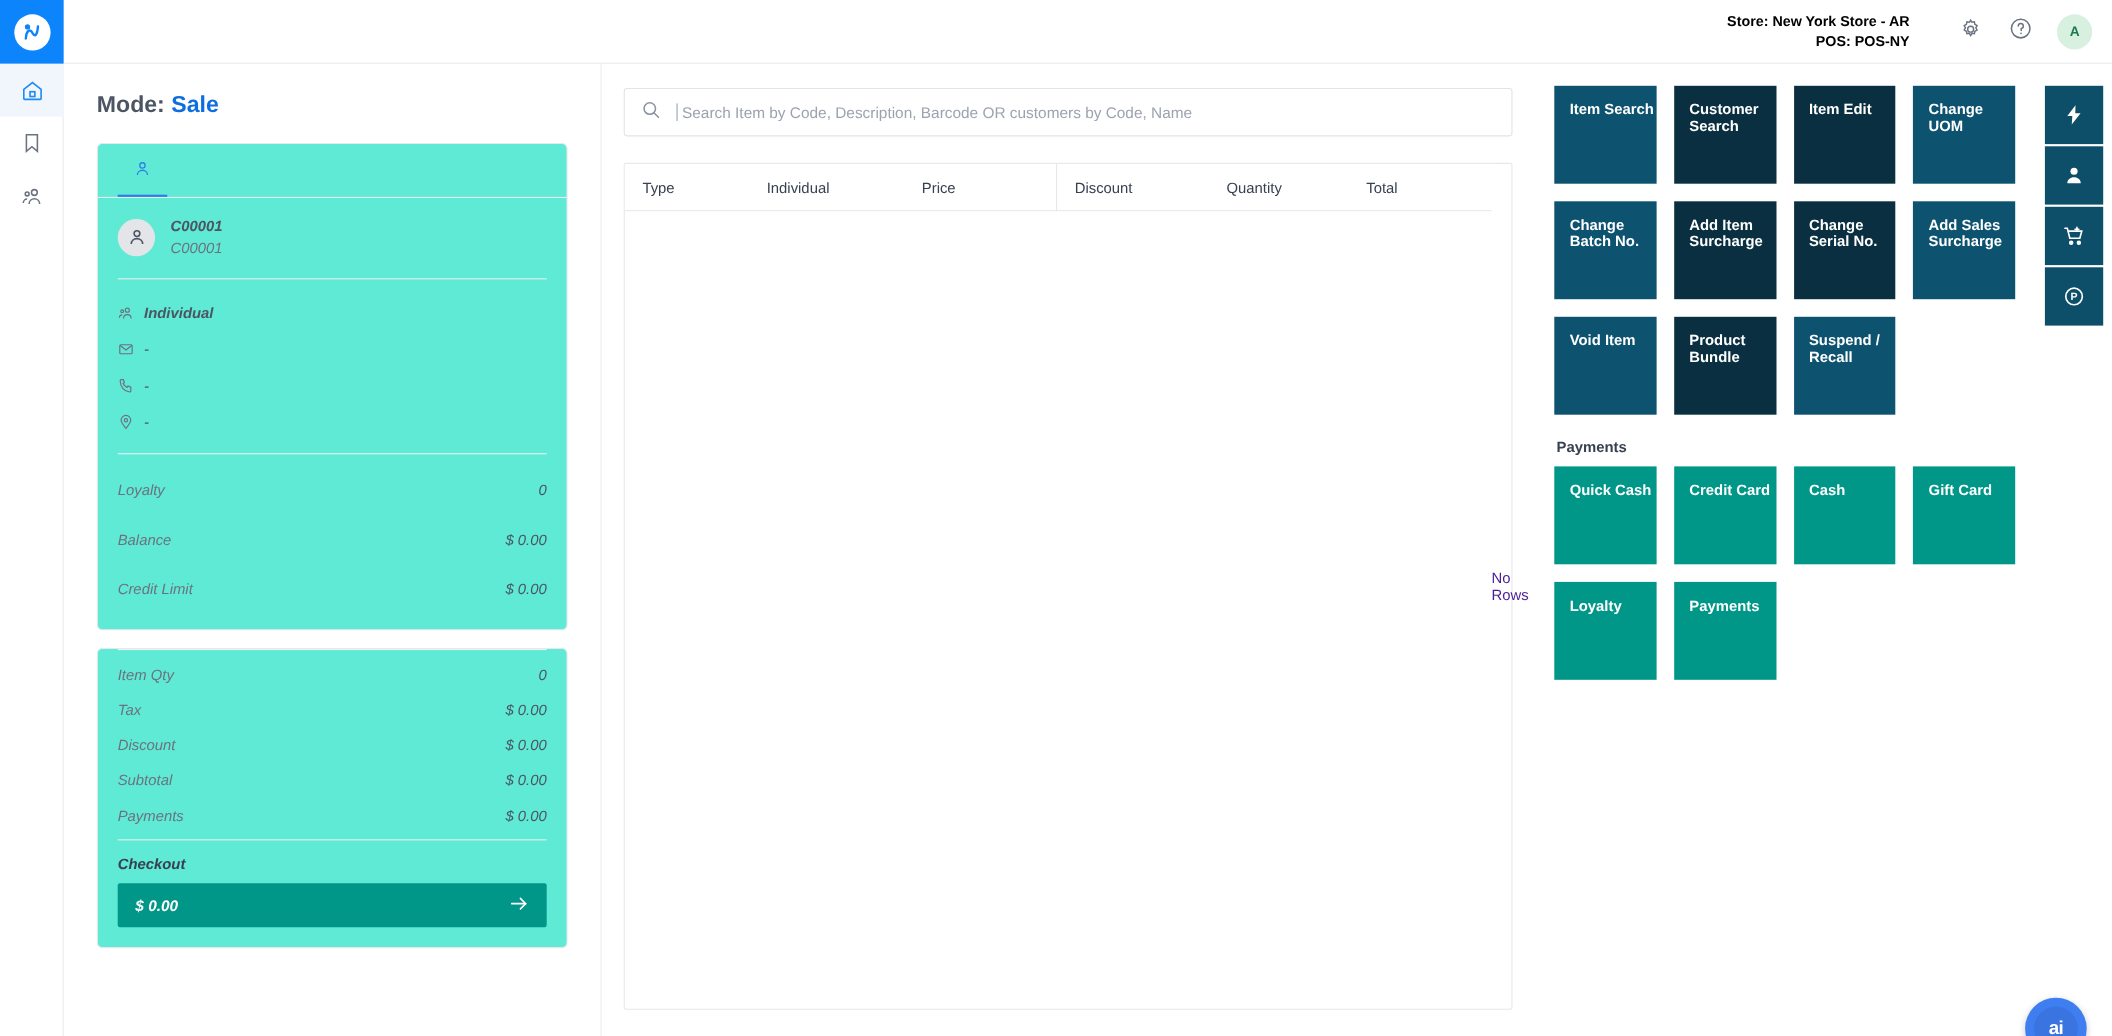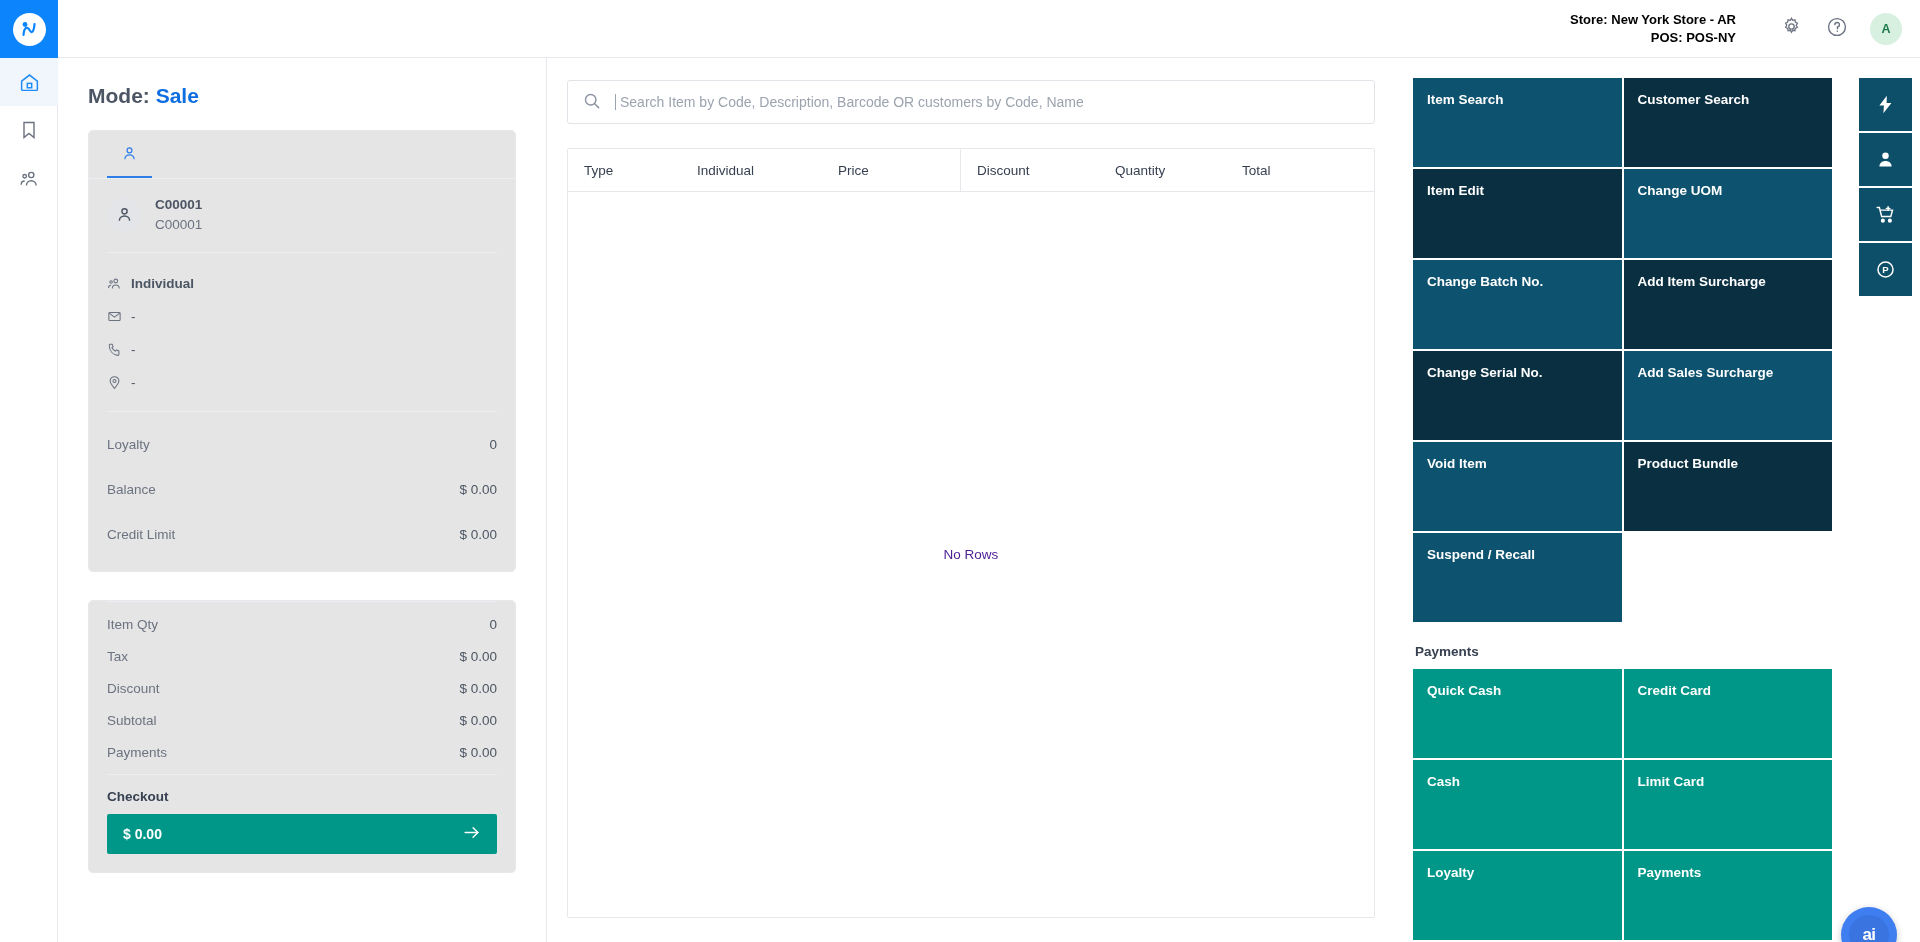--- a/index.html
+++ b/index.html
@@ -74,22 +74,23 @@
     padding: 26px 30px 0 30px;
   }
   #mode-title {
     font-size: 21px; font-weight: bold; color: #4b5563;
     margin-bottom: 22px;
   }
   #mode-title .mode-value { color: #0c6ee0; }
 
   .card {
     border: 1px solid #e6e8ec; border-radius: 5px;
-    background: #e5e5e5;
-    margin-bottom: 28px;
+    background: #5eead4;
+    margin-bottom: 16px;
+    font-style: italic;
   }
 
   
   #cust-tabs {
     display: flex; padding: 0 18px;
     border-bottom: 1px solid #eceef1;
   }
   #cust-tab-person {
     padding: 14px 14px 10px 14px;
     border-bottom: 2px solid #2f7ee8;
@@ -172,21 +173,21 @@
     font-family: "Liberation Sans", sans-serif;
     margin-left: 14px;
     border-left: 1px solid #9aa3af; padding-left: 4px;
   }
   #search-input::placeholder { color: #9ca3af; }
 
   #grid-wrap {
     margin-top: 24px;
     border: 1px solid #e6e8ec; border-radius: 2px;
     height: 770px;
-    display: flex; flex-direction: column;
+    display: flex; 
     background: #ffffff;
   }
   #grid-head {
     display: flex; height: 43px; align-items: center;
     border-bottom: 1px solid #e6e8ec;
     background: #ffffff;
   }
   .gh {
     font-size: 13.5px; color: #374151;
     padding-left: 16px;
@@ -199,22 +200,22 @@
   #no-rows { font-size: 13.5px; color: #4c1d95; }
 
   
   #right-panel {
     position: absolute; left: 1395px; top: 58px;
     width: 455px; height: 884px;
     background: #ffffff;
     padding: 20px 18px 0 18px;
   }
   .btn-grid {
-    display: grid; grid-template-columns: 1fr 1fr;
-    gap: 2px;
+    display: grid; grid-template-columns: 1fr 1fr 1fr 1fr;
+    gap: 16px;
   }
   .act-btn {
     height: 89px;
     color: #ffffff; font-size: 13.5px; font-weight: bold;
     padding: 14px 0 0 14px;
     cursor: pointer;
   }
   .act-dark { background: #0a2f41; }
   .act-mid  { background: #0d526e; }
 
@@ -504,21 +505,21 @@
     <div class="act-btn act-dark">Product Bundle</div>
     <div class="act-btn act-mid">Suspend / Recall</div>
   </div>
 
   <div id="pay-head">Payments</div>
 
   <div class="btn-grid">
     <div class="pay-btn">Quick Cash</div>
     <div class="pay-btn">Credit Card</div>
     <div class="pay-btn">Cash</div>
-    <div class="pay-btn">Limit Card</div>
+    <div class="pay-btn">Gift Card</div>
     <div class="pay-btn">Loyalty</div>
     <div class="pay-btn">Payments</div>
   </div>
 </div>
 
 <div id="icon-rail">
   <div class="rail-sq">
     <span>
       <svg width="21" height="21" viewBox="0 0 24 24" fill="#ffffff">
         <path d="M13.5 2 L5 13.2 h5.2 L9.6 22 L18.8 10.3 H13.3 Z"></path>

